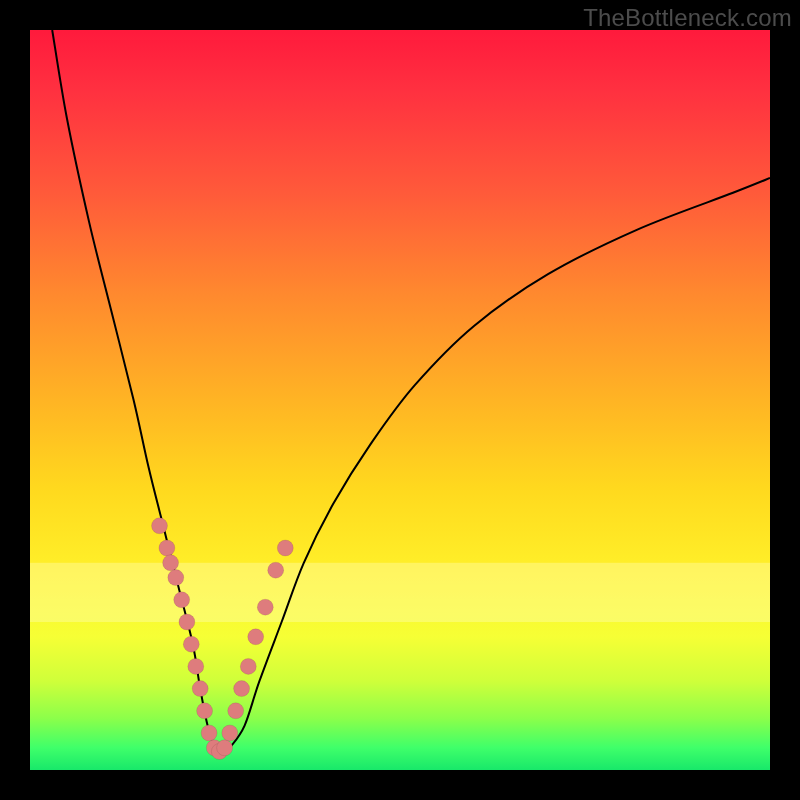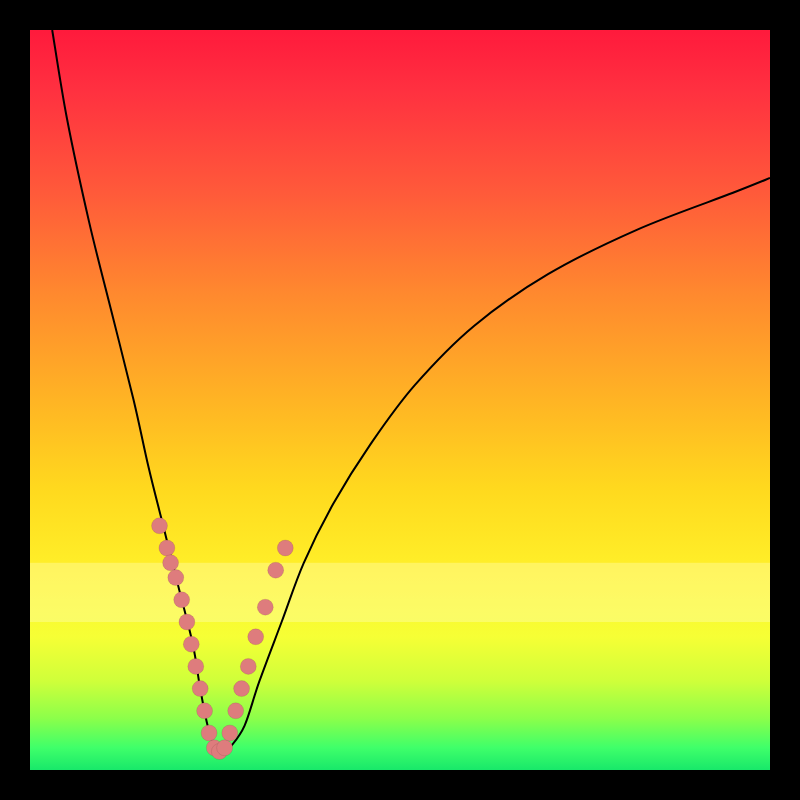--- a/index.html
+++ b/index.html
@@ -98,13 +98,14 @@
           <circle class="dot" cx="205.7" cy="680.8" r="8"></circle>
           <circle class="dot" cx="211.6" cy="658.6" r="8"></circle>
           <circle class="dot" cx="218.3" cy="636.4" r="8"></circle>
           <circle class="dot" cx="225.7" cy="606.8" r="8"></circle>
           <circle class="dot" cx="235.3" cy="577.2" r="8"></circle>
           <circle class="dot" cx="245.7" cy="540.2" r="8"></circle>
           <circle class="dot" cx="255.3" cy="518.0" r="8"></circle>
         </g>
     </svg>
   </div>
+  <div class="watermark">TheBottleneck.com</div>
 </div>
 
 </body></html>

